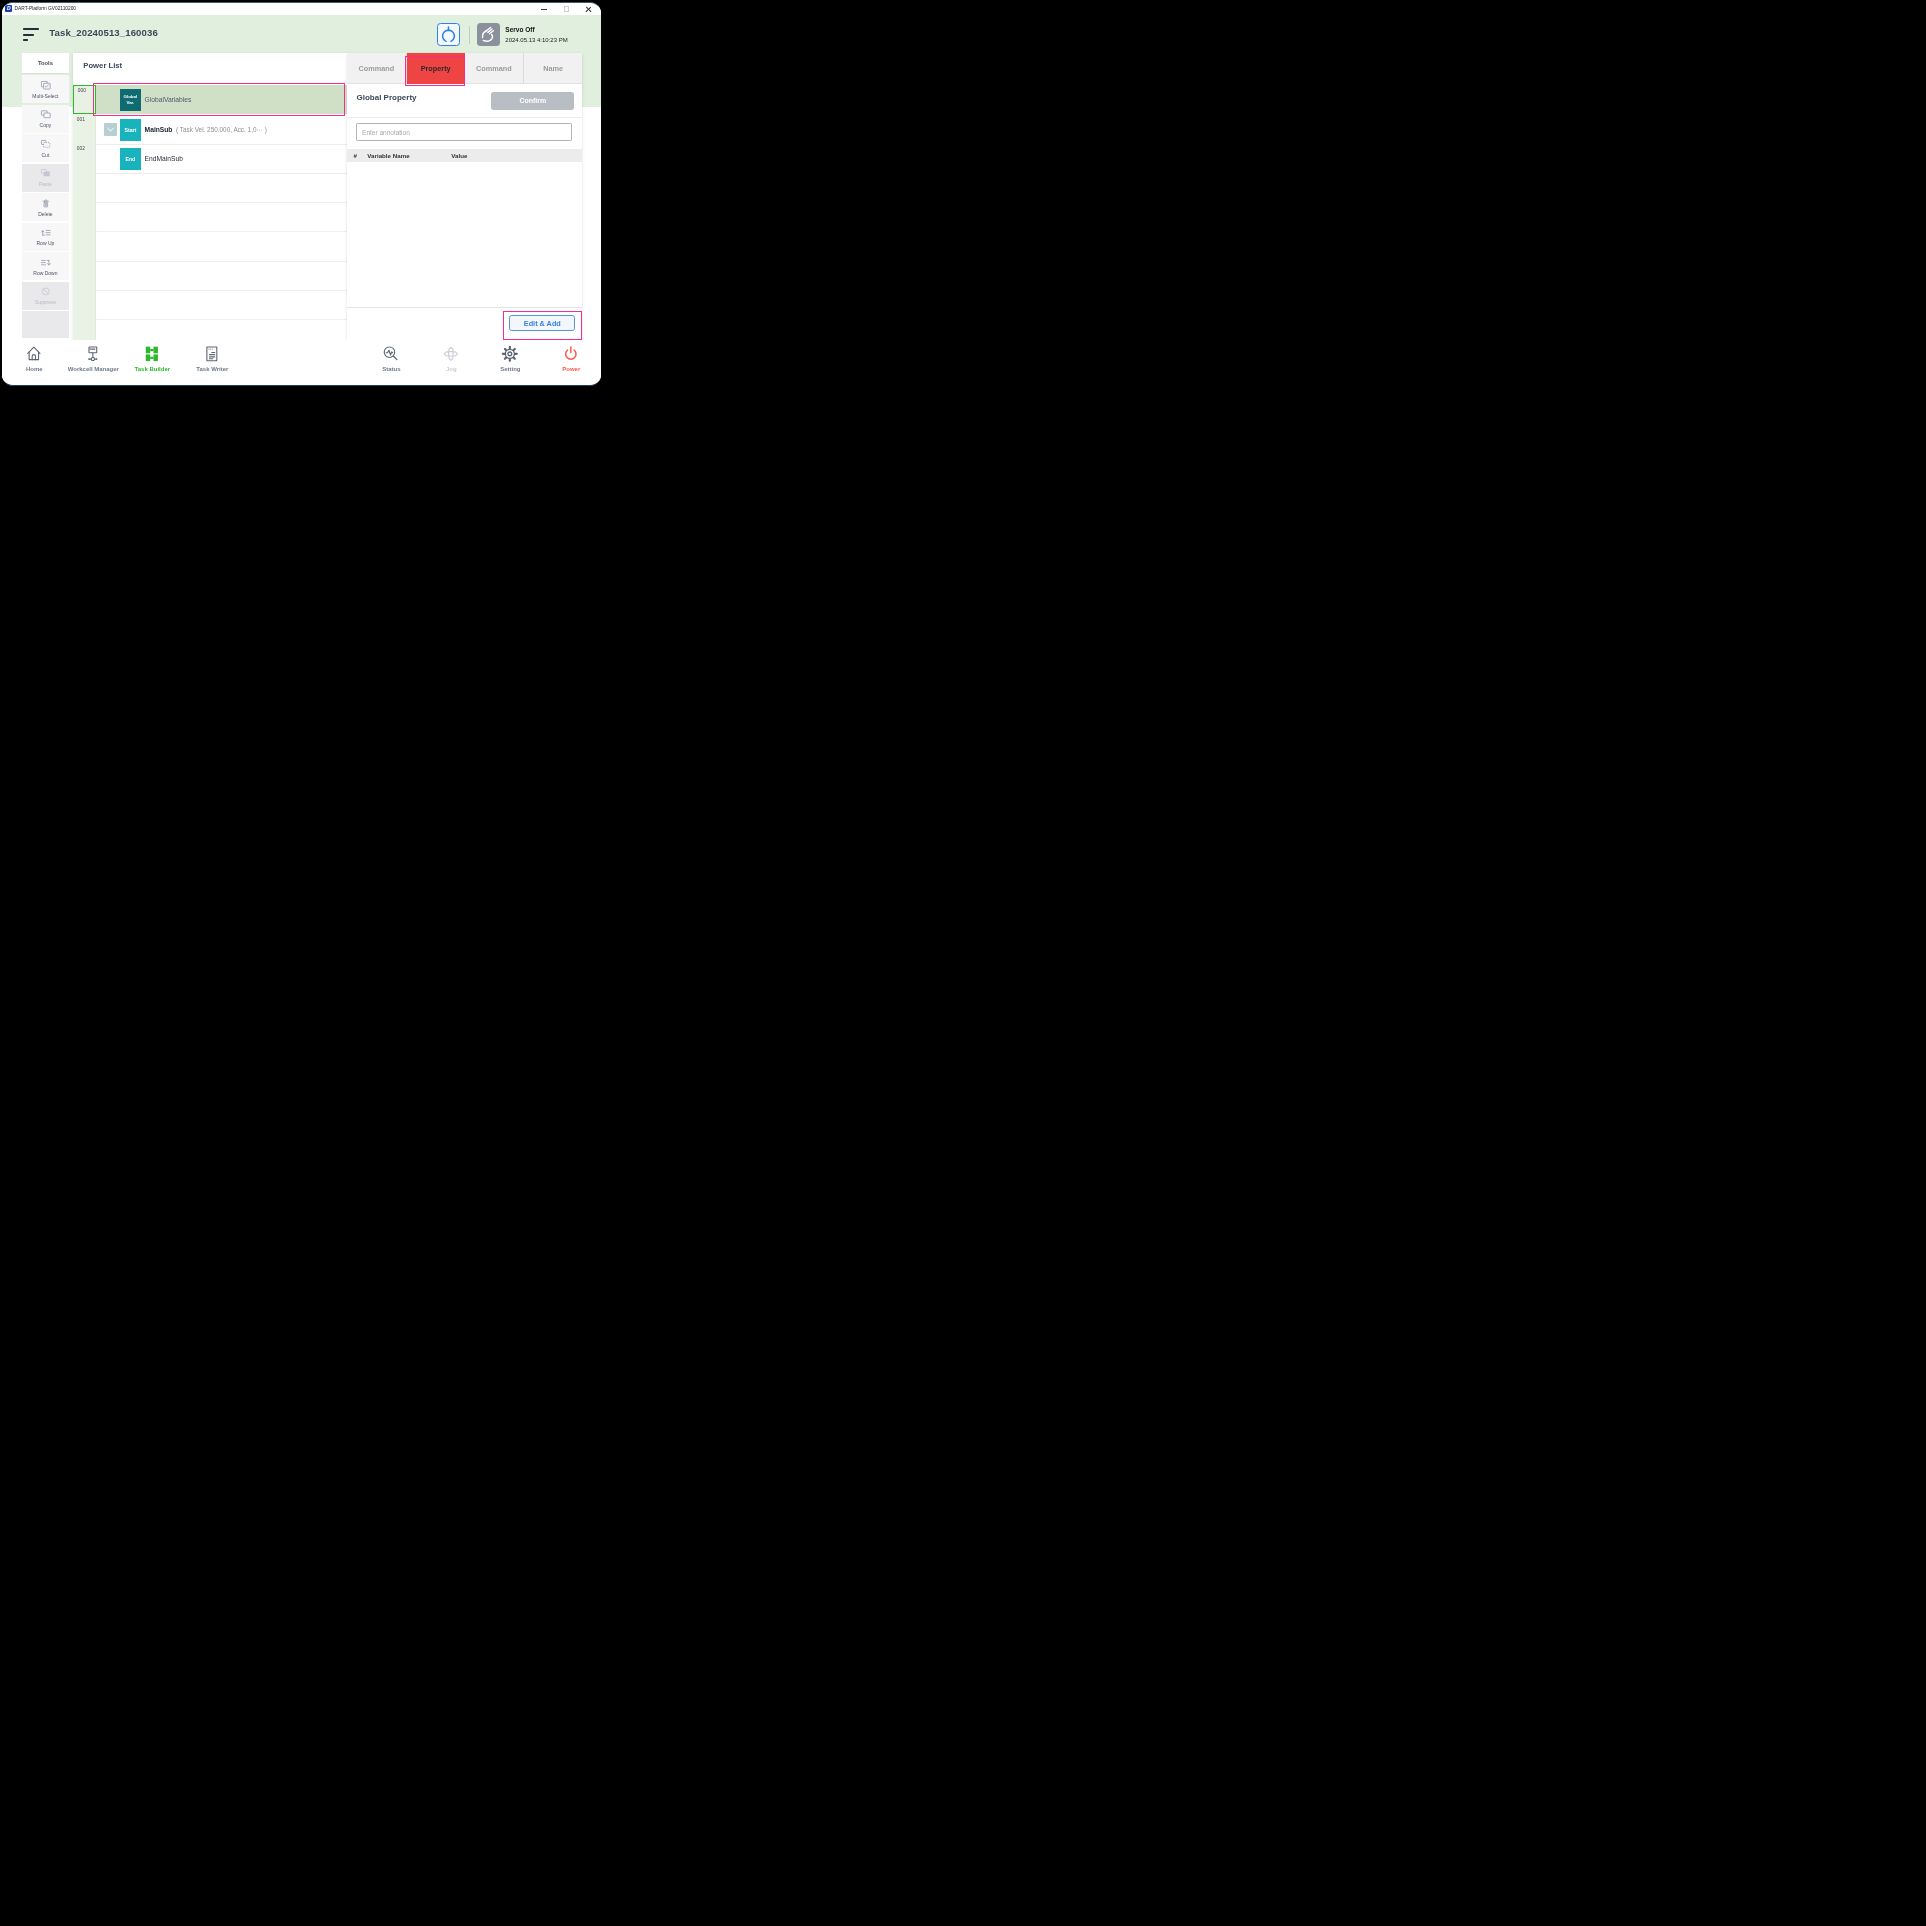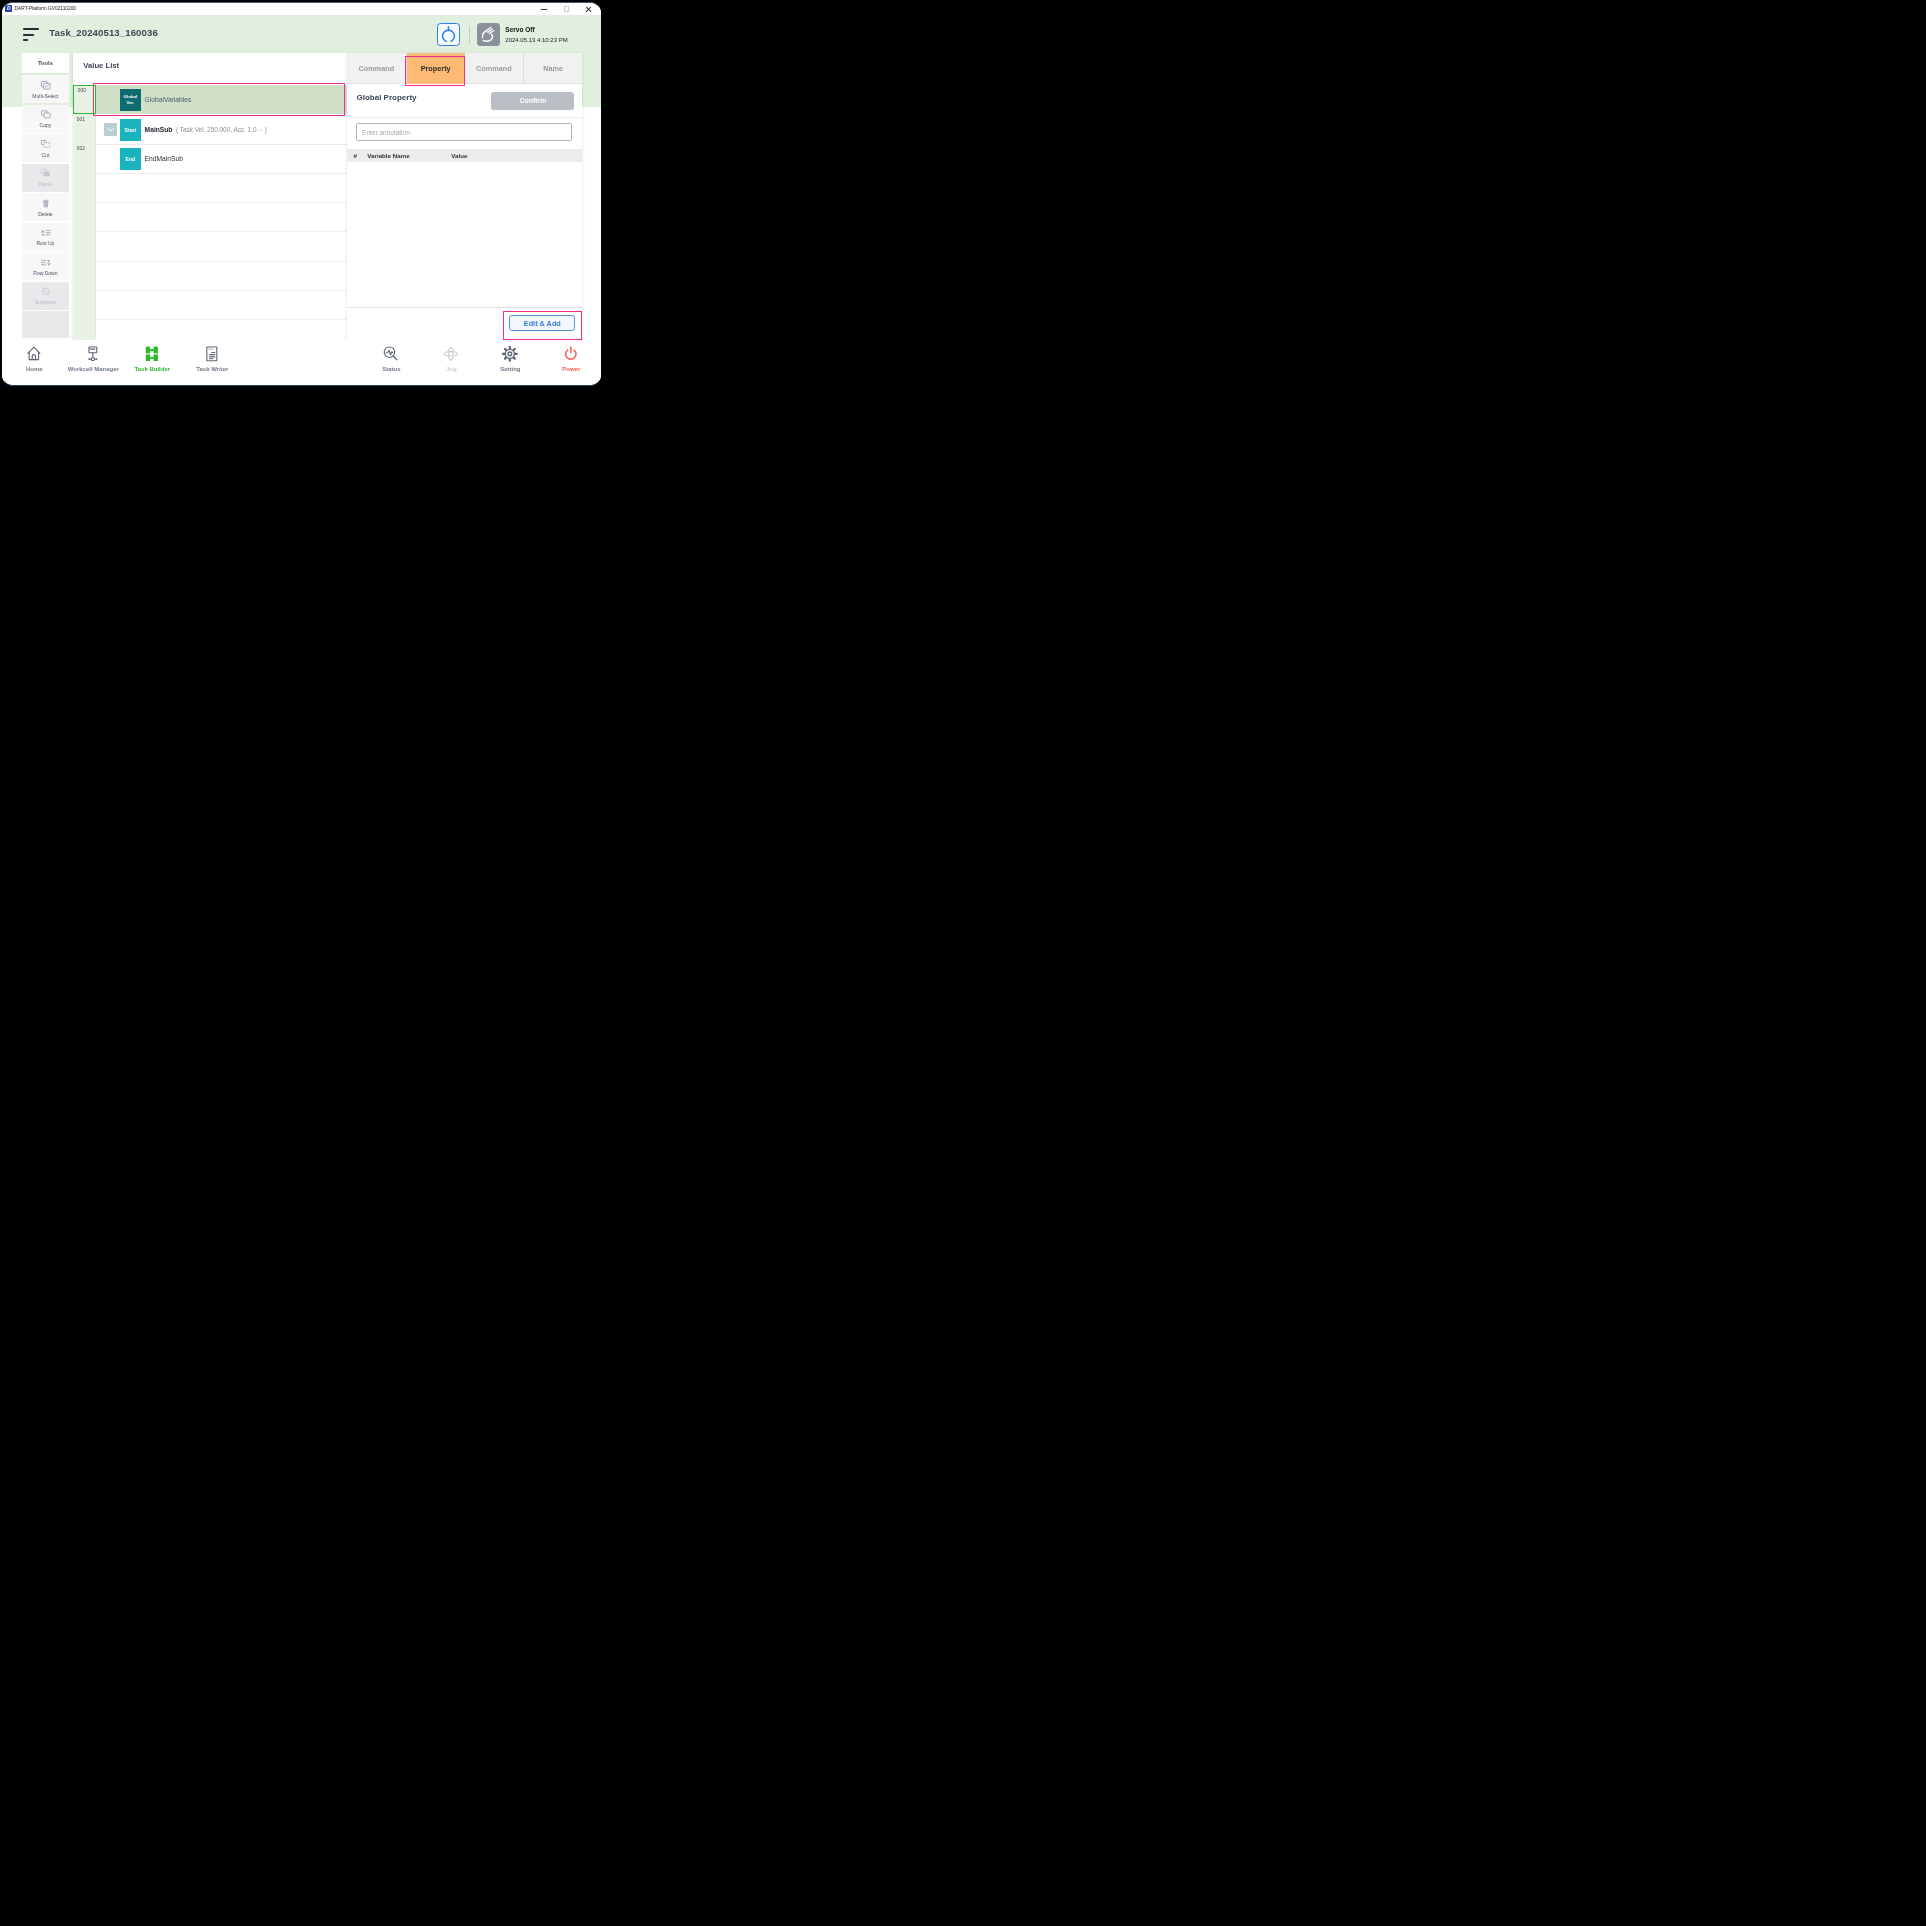--- a/index.html
+++ b/index.html
@@ -71,21 +71,21 @@
   .empty-sep{position:absolute;left:22.3px;right:0;height:0.4px;background:#efefef;}
   .row-highlight{position:absolute;left:20px;top:30px;width:252px;height:33px;box-sizing:border-box;
                  border:1.9px solid #f72c8f;z-index:6;pointer-events:none;}
 
   .right-panel{left:345px;top:50px;width:235px;height:287px;}
   .tabs{position:absolute;left:0;top:0;right:0;height:31px;display:flex;}
   .tab{flex:1;display:flex;align-items:center;justify-content:center;font-size:7.3px;font-weight:bold;
        color:#9b9b9b;background:#f1f1f2;border-bottom:0.4px solid #e3e3e3;border-right:0.4px solid #dcdcdc;
        box-sizing:border-box;cursor:pointer;}
   .tab:last-child{border-right:none;}
-  .tab.active{background:#fdba74;color:#2b2b2b;border-bottom:none;border-right:none;}
+  .tab.active{background:#ef4444;color:#2b2b2b;border-bottom:none;border-right:none;}
   .tab-highlight{position:absolute;left:58px;top:2.7px;width:60px;height:30px;box-sizing:border-box;
                  border:1.9px solid #f72c8f;z-index:6;pointer-events:none;}
   .rp-title{position:absolute;left:9.2px;top:40px;font-size:8px;font-weight:bold;color:#3d4759;}
   .confirm-btn{position:absolute;left:144px;top:39px;width:83px;height:17.3px;background:#b9bdc4;
                border:none;border-radius:2.7px;color:#fff;font-size:7px;font-weight:bold;
                font-family:inherit;cursor:pointer;}
   .rp-div1{position:absolute;left:0;right:0;top:64px;height:0.4px;background:#ececec;}
   .annot{position:absolute;left:9.2px;top:70px;width:216px;height:17.7px;box-sizing:border-box;
          border:0.6px solid #b5b5b5;border-radius:1.2px;padding:0 4.6px;font-size:6.5px;color:#333;
          font-family:inherit;outline:none;}
@@ -249,21 +249,21 @@
           <path d="M9.6 8.4 L22.4 21.6"></path>
         </g>
       </svg>
       <span class="lbl">Suppress</span>
     </div>
 
     <div class="tbtn disabled stub"></div>
   </div>
 
   <div class="panel task-panel">
-    <div class="tl-title">Value List</div>
+    <div class="tl-title">Power List</div>
     <div class="tl-gutter"></div>
 
     <div class="gcell sel" style="top:32px;">
       <span>000</span>
     </div>
     <div class="rowc sel" style="top:32px;">
       <div class="badge dark">Global Var.</div>
       <div class="rname">GlobalVariables</div>
     </div>
 

